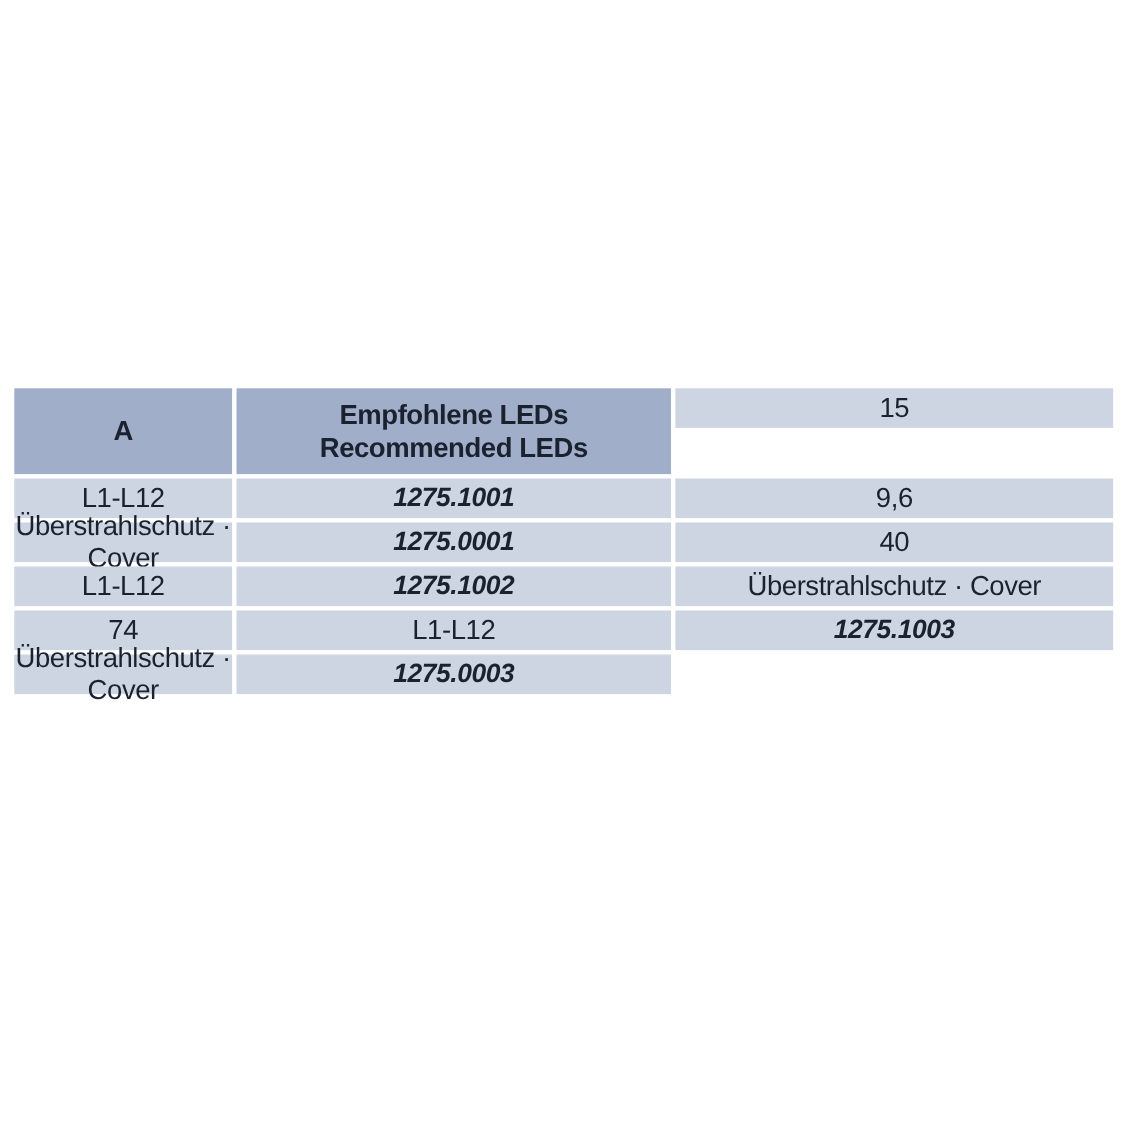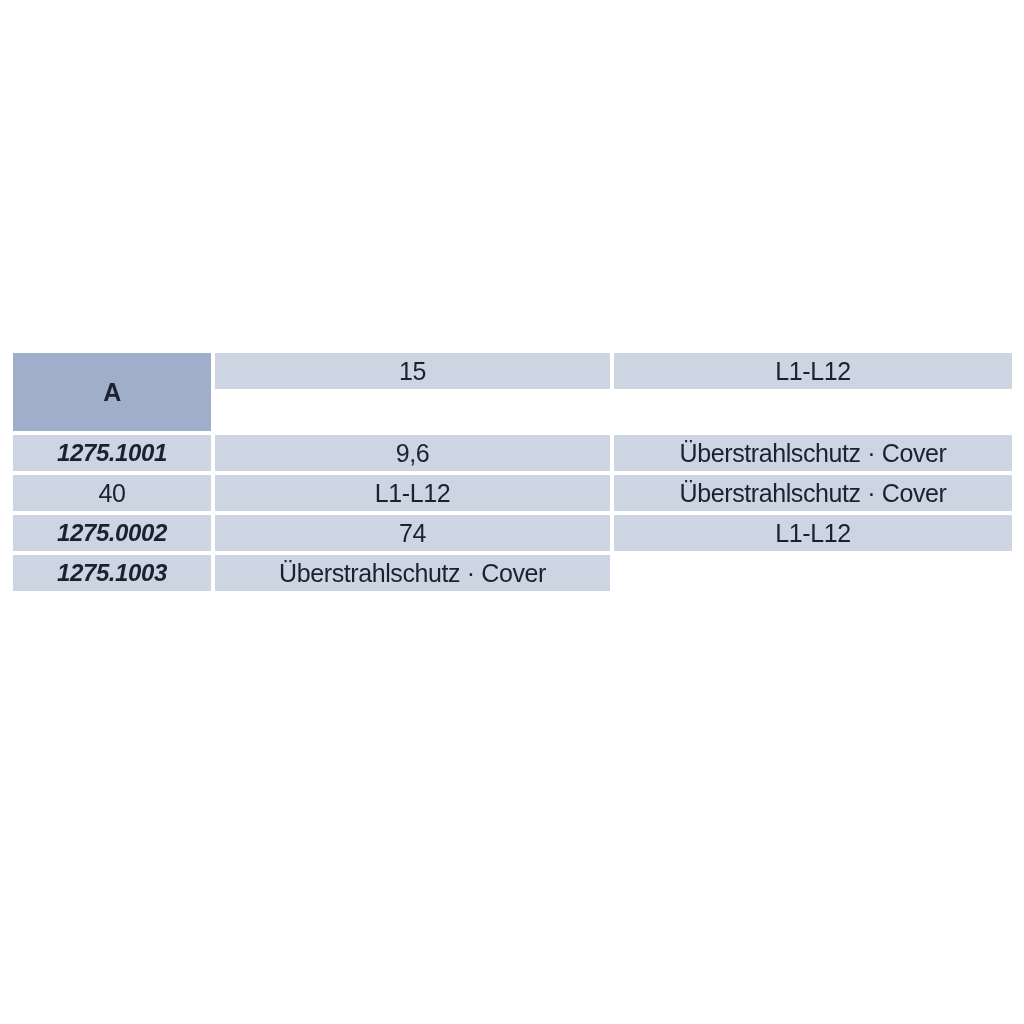--- a/index.html
+++ b/index.html
@@ -64,34 +64,40 @@
 </style>
 </head>
 <body>
 
 <div class="page">
   <div class="product-table">
 
     <div class="cell header">
       <span>A</span>
     </div>
+    <div class="cell header">
+      <span>Empfohlene LEDs</span>
+      <span>Recommended LEDs</span>
+    </div>
 
     <div class="cell data">15</div>
     <div class="cell data">L1-L12</div>
     <div class="cell data artnr">1275.1001</div>
 
     <div class="cell data">9,6</div>
     <div class="cell data">Überstrahlschutz · Cover</div>
+    <div class="cell data artnr">1275.0001</div>
 
     <div class="cell data">40</div>
     <div class="cell data">L1-L12</div>
+    <div class="cell data artnr">1275.1002</div>
 
     <div class="cell data">Überstrahlschutz · Cover</div>
-    <div class="cell data artnr">1275.0002</div>
 
     <div class="cell data">74</div>
     <div class="cell data">L1-L12</div>
     <div class="cell data artnr">1275.1003</div>
 
     <div class="cell data">Überstrahlschutz · Cover</div>
+    <div class="cell data artnr">1275.0003</div>
 
   </div>
 </div>
 
 </body></html>

